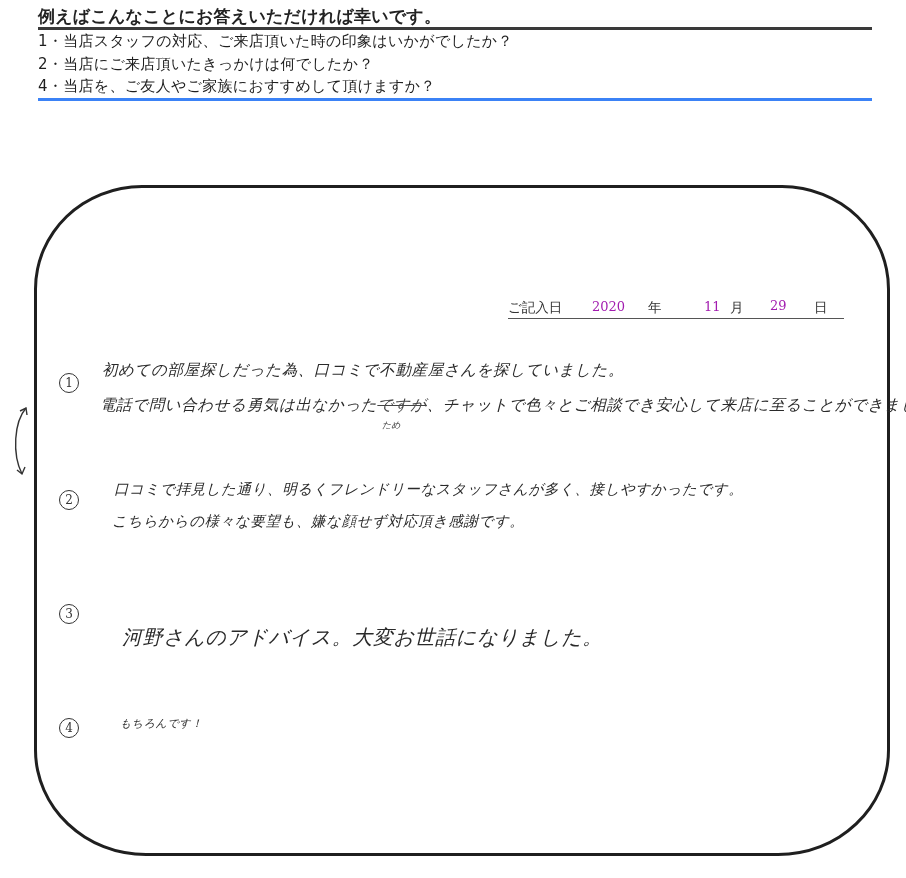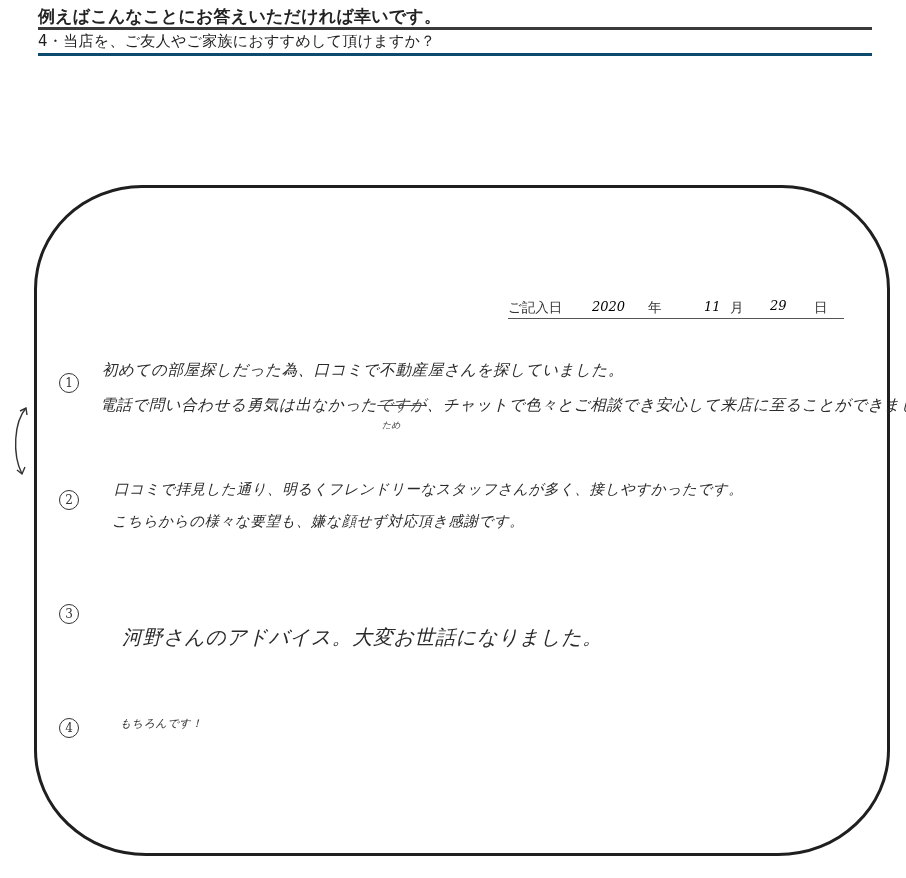--- a/index.html
+++ b/index.html
@@ -11,33 +11,33 @@
     .header-title {
       font-size: 17px; font-weight: bold; letter-spacing: 0.2px;
       line-height: 20px; height: 21px; white-space: nowrap;
     }
     .rule-thick { height: 3px; background: #3a3a3a; }
     .q-list { margin: 0; padding: 0; list-style: none; }
     .q-item {
       font-size: 15px; line-height: 22.5px; height: 22.5px; white-space: nowrap;
       letter-spacing: 0.3px; color: #1e1e1e;
     }
-    .q-item.last { border-bottom: 3px solid #0c4a6e; }
+    .q-item.last { border-bottom: 3px solid #3b82f6; }
 
     .frame {
       position: absolute; left: 34px; top: 185px; width: 850px; height: 665px;
       border: 3px solid #1f1f1f; border-radius: 108px 108px 112px 112px / 104px 104px 106px 106px;
     }
     .date-row {
       position: absolute; left: 508px; top: 296px; width: 336px; height: 22px;
       border-bottom: 1.5px solid #555;
     }
     .date-row span { position: absolute; bottom: 1px; white-space: nowrap; }
     .date-label { left: 0; font-size: 13.5px; color: #333; }
-    .date-val { font-family: "DejaVu Serif", serif; font-style: italic; font-size: 13px; color: #000000; }
+    .date-val { font-family: "DejaVu Serif", serif; font-size: 13px; color: #a21caf; }
     .date-unit { font-size: 13.5px; color: #333; }
 
     .answer-num {
       position: absolute; font-family: "DejaVu Serif", serif; font-size: 15px; color: #333;
       width: 18px; height: 18px; border: 1.2px solid #333; border-radius: 50%;
       text-align: center; line-height: 18px; font-size: 12px;
     }
     .hand {
       position: absolute; white-space: nowrap;
       font-family: "DejaVu Sans", sans-serif; font-style: italic;
@@ -47,20 +47,22 @@
     .note-small { position: absolute; font-size: 9px; font-style: italic; color: #333; text-align: right; }
     .arrow { position: absolute; left: 8px; top: 404px; }
   </style>
 </head>
 <body>
 
 <div class="header">
   <div class="header-title">例えばこんなことにお答えいただければ幸いです。</div>
   <div class="rule-thick"></div>
   <ul class="q-list">
+    <li class="q-item">1・当店スタッフの対応、ご来店頂いた時の印象はいかがでしたか？</li>
+    <li class="q-item">2・当店にご来店頂いたきっかけは何でしたか？</li>
     <li class="q-item last">4・当店を、ご友人やご家族におすすめして頂けますか？</li>
   </ul>
 </div>
 
 <div class="frame"></div>
 
 <div class="date-row">
   <span class="date-label">ご記入日</span>
   <span class="date-val" style="left:84px; bottom:4px;">2020</span>
   <span class="date-unit" style="left:140px;">年</span>

